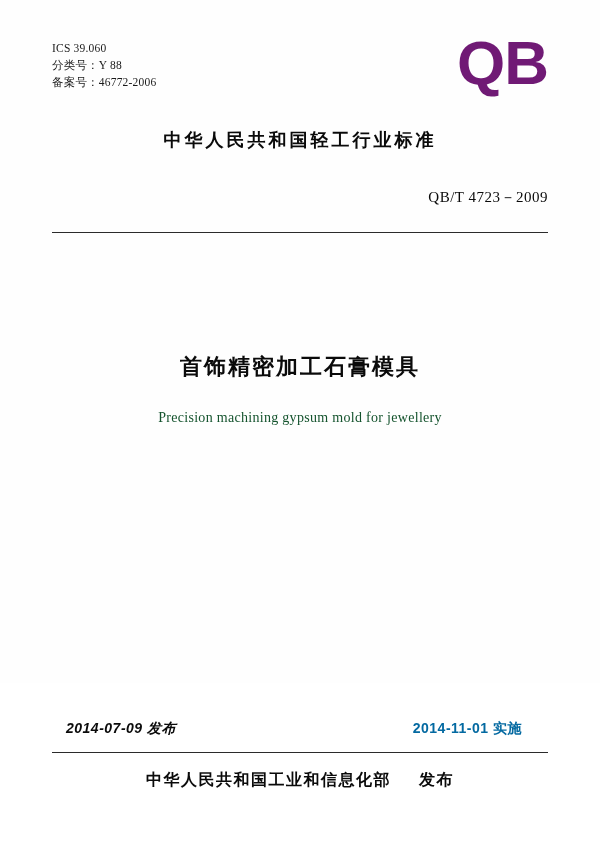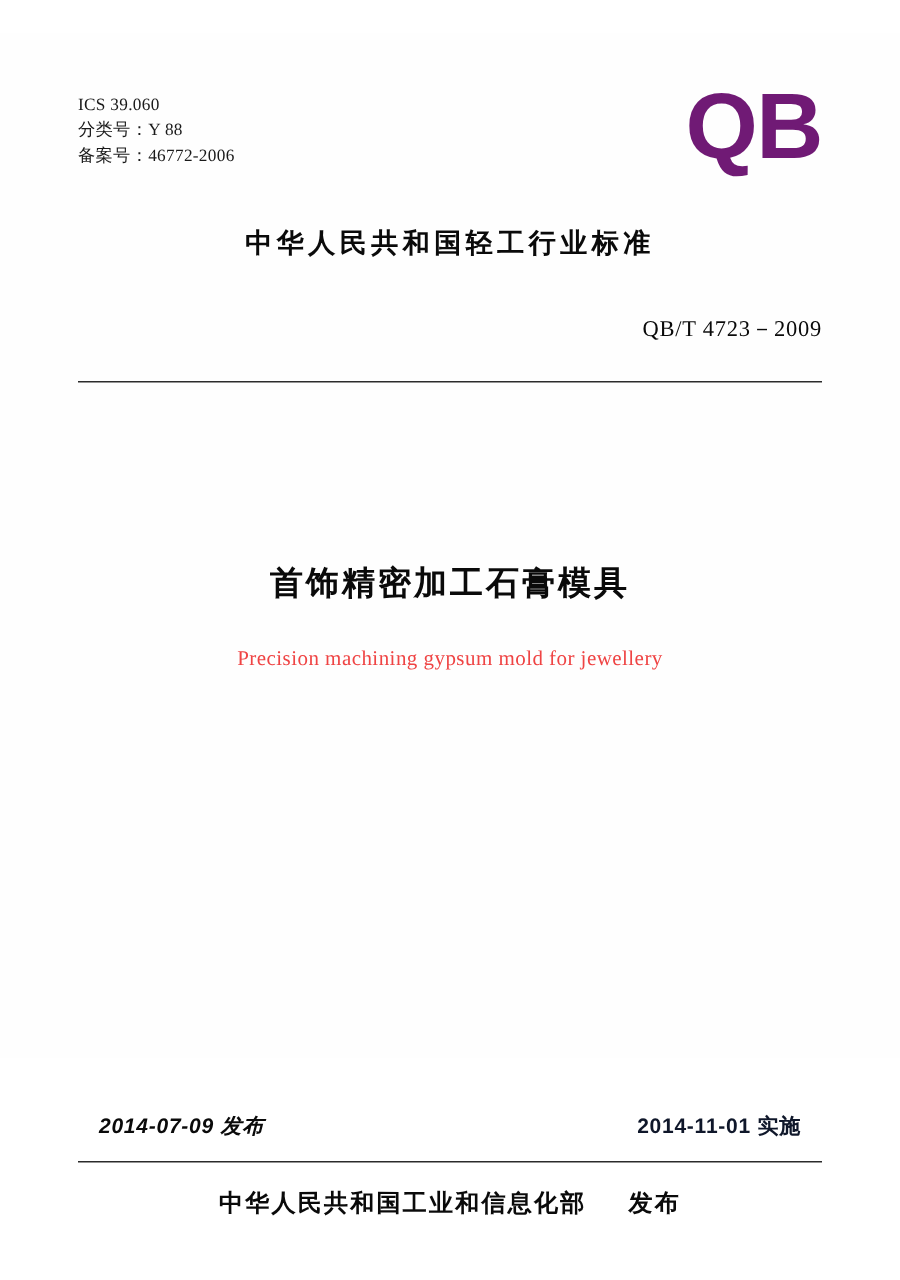--- a/index.html
+++ b/index.html
@@ -14,21 +14,20 @@
     color: #111111;
     position: relative;
     overflow: hidden;
   }
   .page {
     position: absolute;
     left: 0; top: 0;
     width: 600px;
     height: 683px;
     background: #fefefe;
-    margin-top: 22px;
   }
   
   .header {
     position: absolute;
     left: 52px;
     top: 40px;
     right: 52px;
     height: 80px;
   }
   .codes {
@@ -102,21 +101,21 @@
   }
   .doc-title-en {
     position: absolute;
     left: 0;
     right: 0;
     top: 410px;
     text-align: center;
     font-family: "Liberation Serif", serif;
     font-size: 14px;
     letter-spacing: 0.3px;
-    color: #ef4444;
+    color: #14532d;
   }
   
   .dates {
     position: absolute;
     left: 66px;
     right: 66px;
     top: 720px;
     height: 20px;
   }
   .date-issue {
@@ -125,27 +124,27 @@
     top: 0;
     font-family: "Liberation Sans", sans-serif;
     font-weight: bold;
     font-size: 14px;
     letter-spacing: 0.5px;
     color: #0a0a0a;
     font-style: italic;
   }
   .date-impl {
     position: absolute;
-    right: 0;
+    right: 12px;
     top: 0;
     font-family: "Liberation Sans", sans-serif;
     font-weight: bold;
     font-size: 14px;
     letter-spacing: 0.5px;
-    color: #0f172a;
+    color: #0369a1;
   }
   
   .rule-bottom {
     position: absolute;
     left: 52px;
     right: 52px;
     top: 752px;
     height: 1px;
     background: #2b2b2b;
   }

